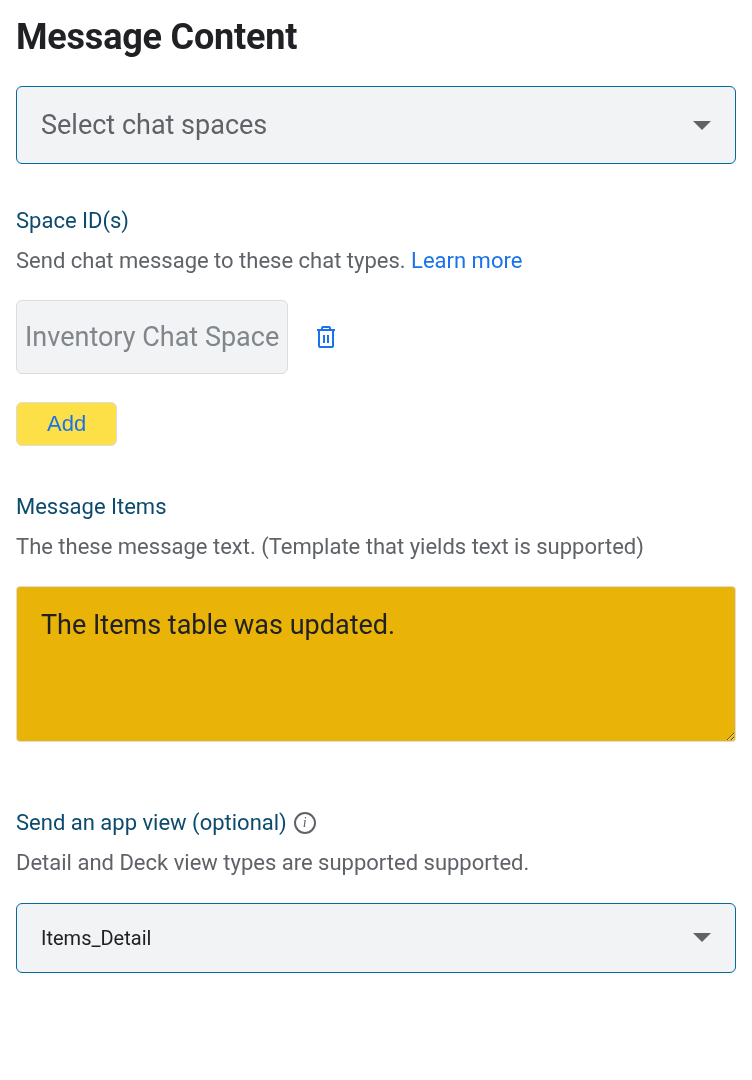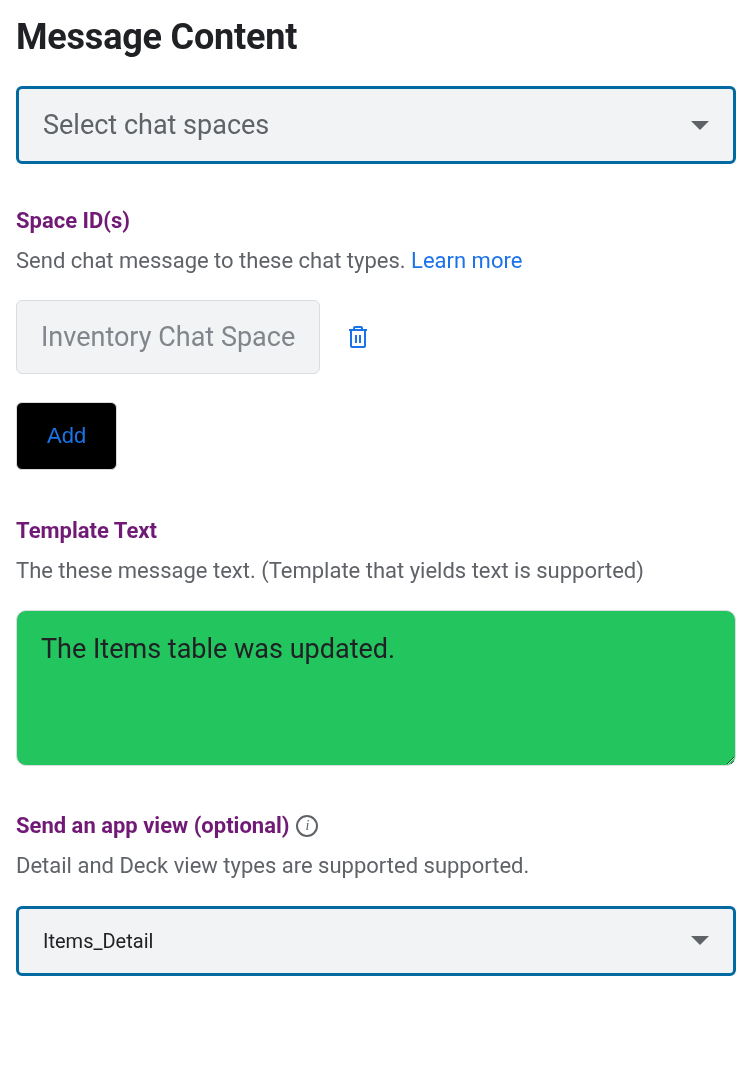--- a/index.html
+++ b/index.html
@@ -14,21 +14,21 @@
       font-size: 36px;
       font-weight: 700;
       color: #202124;
       margin-bottom: 28px;
       letter-spacing: -0.2px;
     }
     .select-field {
       width: 100%;
       height: 78px;
       background: #f1f3f4;
-      border: 3px solid #0369a1;
+      border: 1px solid #0369a1;
       border-radius: 6px;
       display: flex;
       align-items: center;
       justify-content: space-between;
       padding: 0 24px;
       cursor: pointer;
       margin-bottom: 44px;
     }
     .select-field-text {
       font-size: 27px;
@@ -37,22 +37,22 @@
     }
     .chevron {
       width: 0;
       height: 0;
       border-left: 9px solid transparent;
       border-right: 9px solid transparent;
       border-top: 9px solid #5f6368;
     }
     .section-label {
       font-size: 22px;
-      font-weight: 700;
-      color: #701a75;
+      font-weight: 400;
+      color: #0c4a6e;
       margin-bottom: 10px;
     }
     .section-help {
       font-size: 22px;
       font-weight: 400;
       color: #5f6368;
       margin-bottom: 22px;
       line-height: 1.6;
     }
     .learn-link {
@@ -63,56 +63,56 @@
     .chip-row {
       display: flex;
       align-items: center;
       gap: 24px;
       margin-bottom: 28px;
     }
     .chip {
       background: #f1f3f4;
       border: 1px solid #dadce0;
       border-radius: 6px;
-      padding: 20px 24px;
+      padding: 20px 8px;
       font-size: 27px;
       color: #80868b;
       font-weight: 400;
     }
     .trash-btn {
       width: 28px;
       height: 28px;
       cursor: pointer;
       display: flex;
       align-items: center;
       justify-content: center;
     }
     .add-btn {
       border: 1px solid #dadce0;
       border-radius: 6px;
-      background: #000000;
-      padding: 20px 30px;
+      background: #fde047;
+      padding: 8px 30px;
       font-size: 22px;
       color: #1a73e8;
       font-weight: 500;
       cursor: pointer;
       margin-bottom: 48px;
     }
     .textarea-field {
       width: 100%;
       min-height: 156px;
-      background: #22c55e;
+      background: #eab308;
       border: 1px solid #dadce0;
-      border-radius: 10px;
+      border-radius: 4px;
       padding: 22px 24px;
       font-size: 27px;
       font-family: inherit;
       color: #202124;
       resize: vertical;
-      margin-bottom: 43px;
+      margin-bottom: 64px;
     }
     .label-row {
       display: flex;
       align-items: center;
       gap: 7px;
       margin-bottom: 10px;
     }
     .info-icon {
       width: 22px;
       height: 22px;
@@ -161,21 +161,21 @@
       <path d="M8 6V4a1 1 0 0 1 1-1h6a1 1 0 0 1 1 1v2"></path>
       <rect x="5" y="6" width="14" height="17" rx="1"></rect>
       <line x1="10" y1="11" x2="10" y2="19"></line>
       <line x1="14" y1="11" x2="14" y2="19"></line>
     </svg>
   </div>
 </div>
 
 <button class="add-btn">Add</button>
 
-<div class="section-label">Template Text</div>
+<div class="section-label">Message Items</div>
 <div class="section-help">The these message text. (Template that yields text is supported)</div>
 
 <textarea class="textarea-field" style="">The Items table was updated.</textarea>
 
 <div class="label-row">
   <span class="section-label" style="margin-bottom:0">Send an app view (optional)</span>
   <span class="info-icon">i</span>
 </div>
 <div class="section-help">Detail and Deck view types are supported supported.</div>
 

